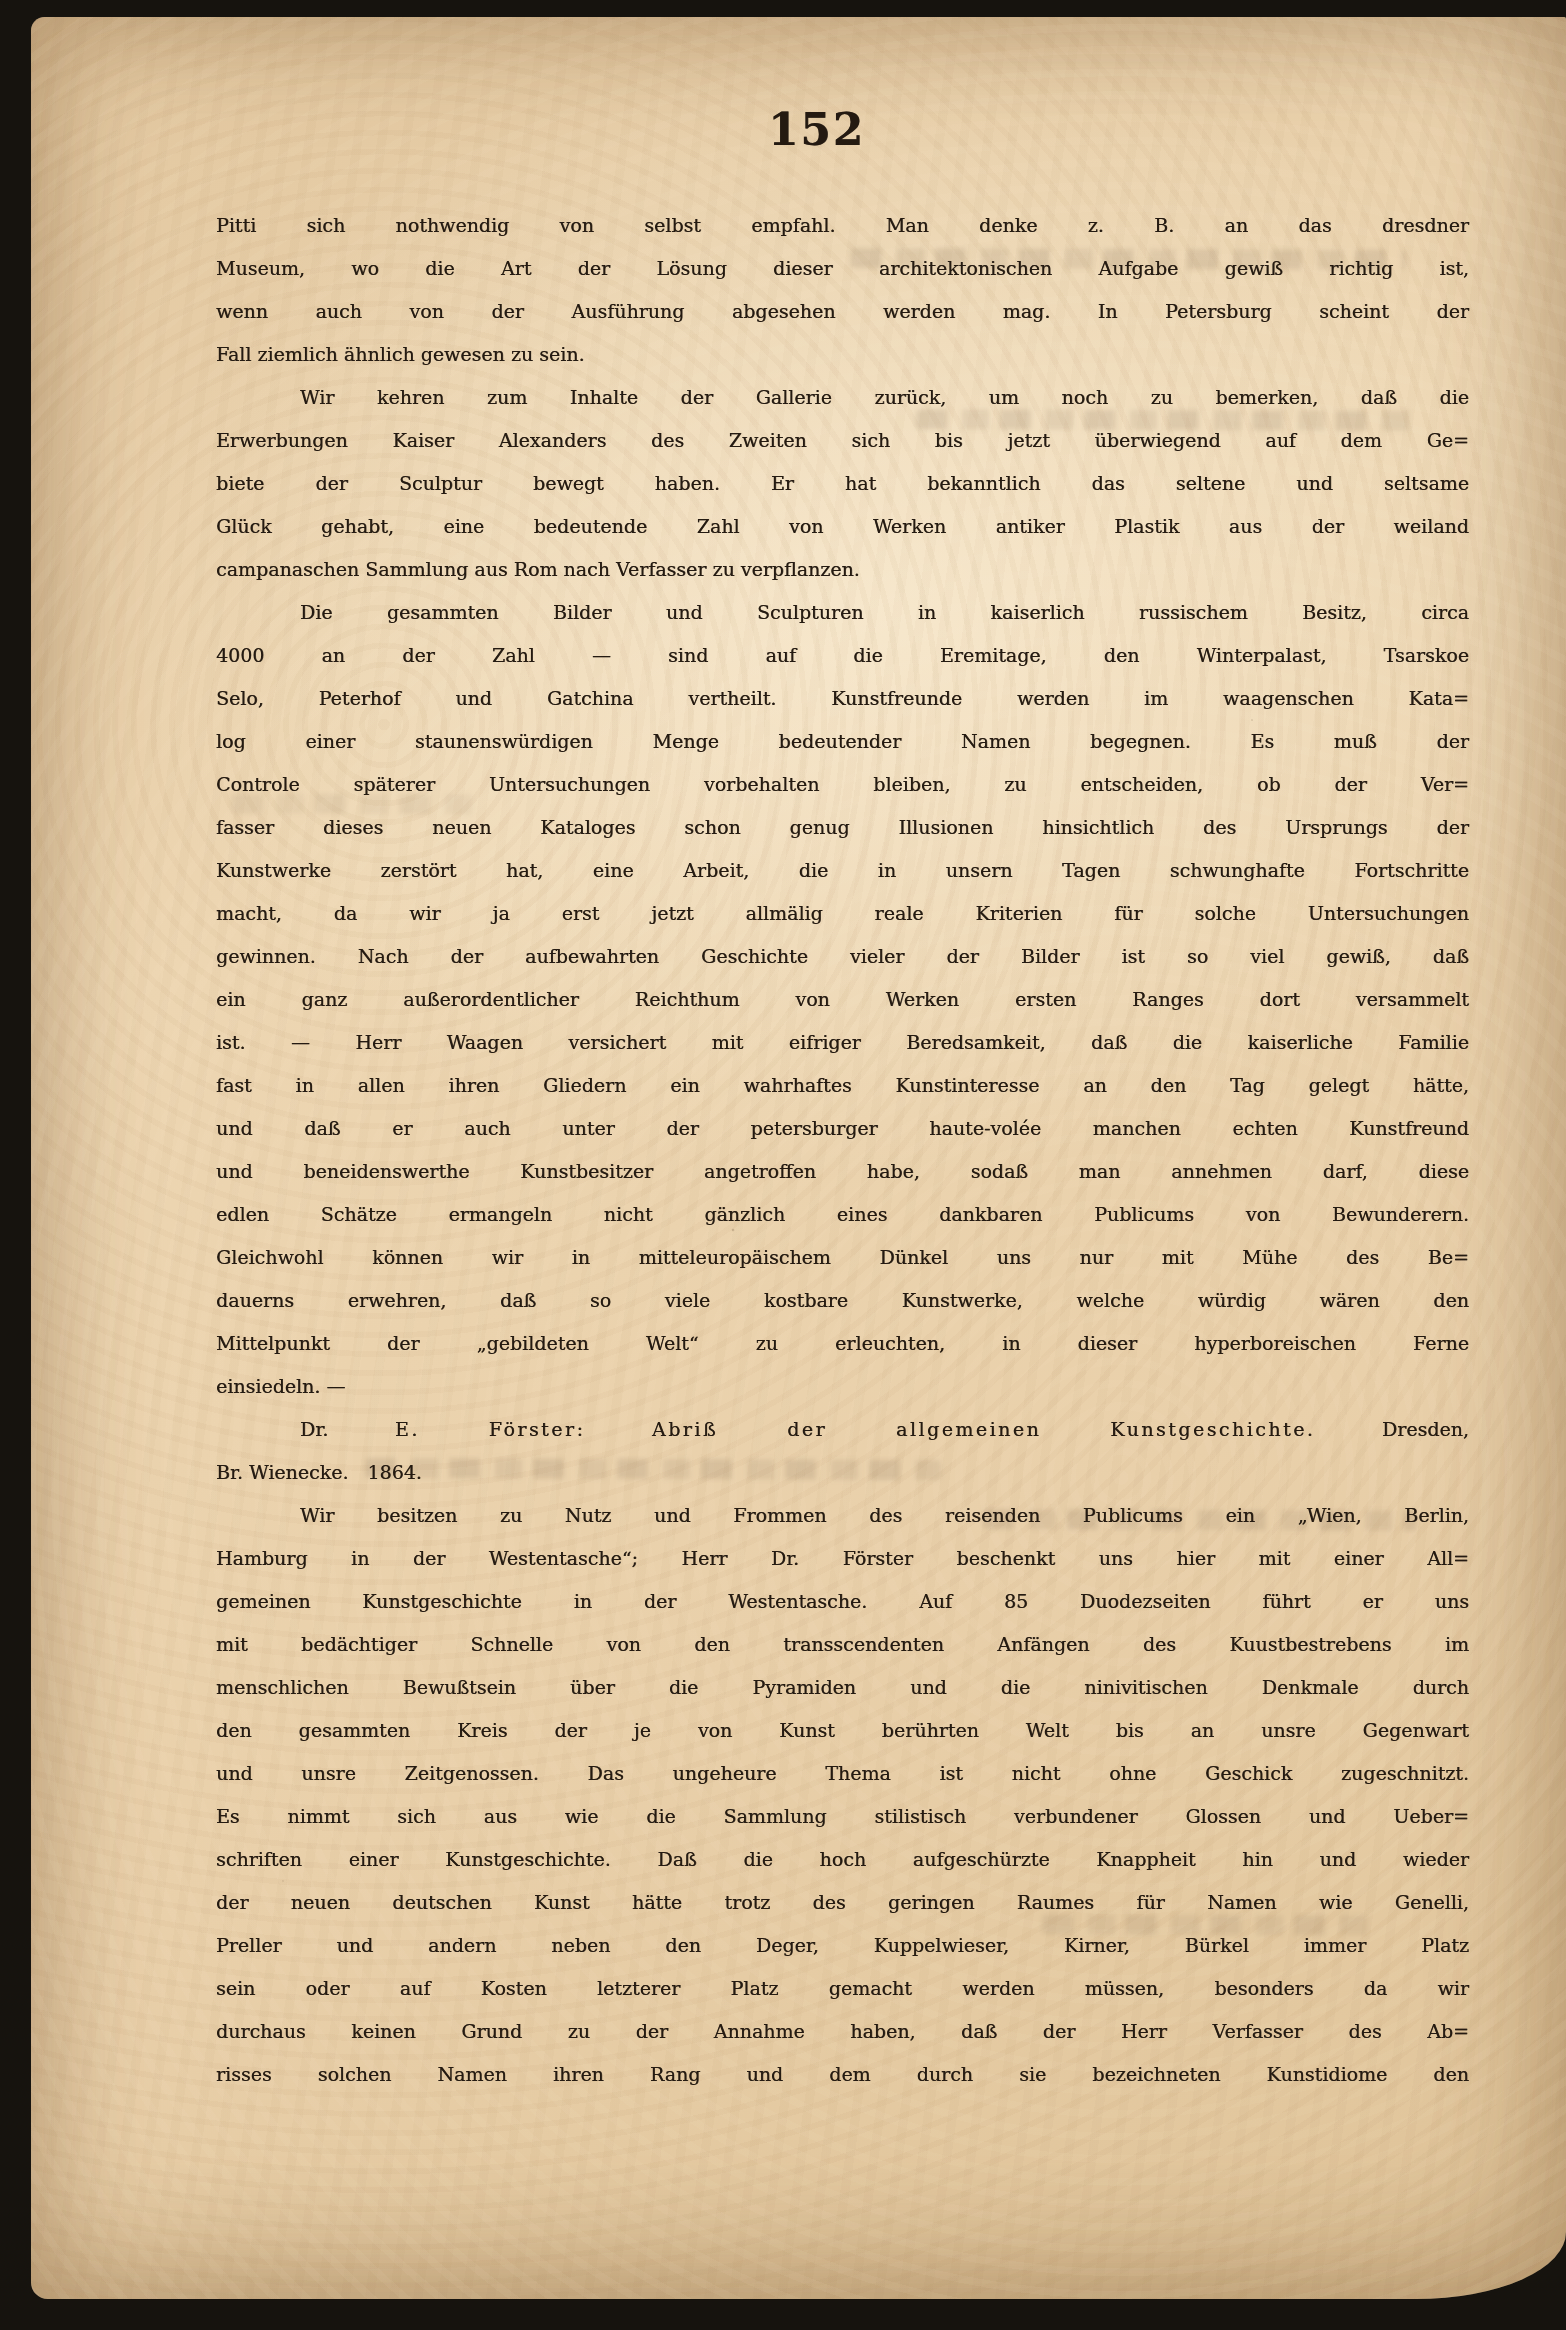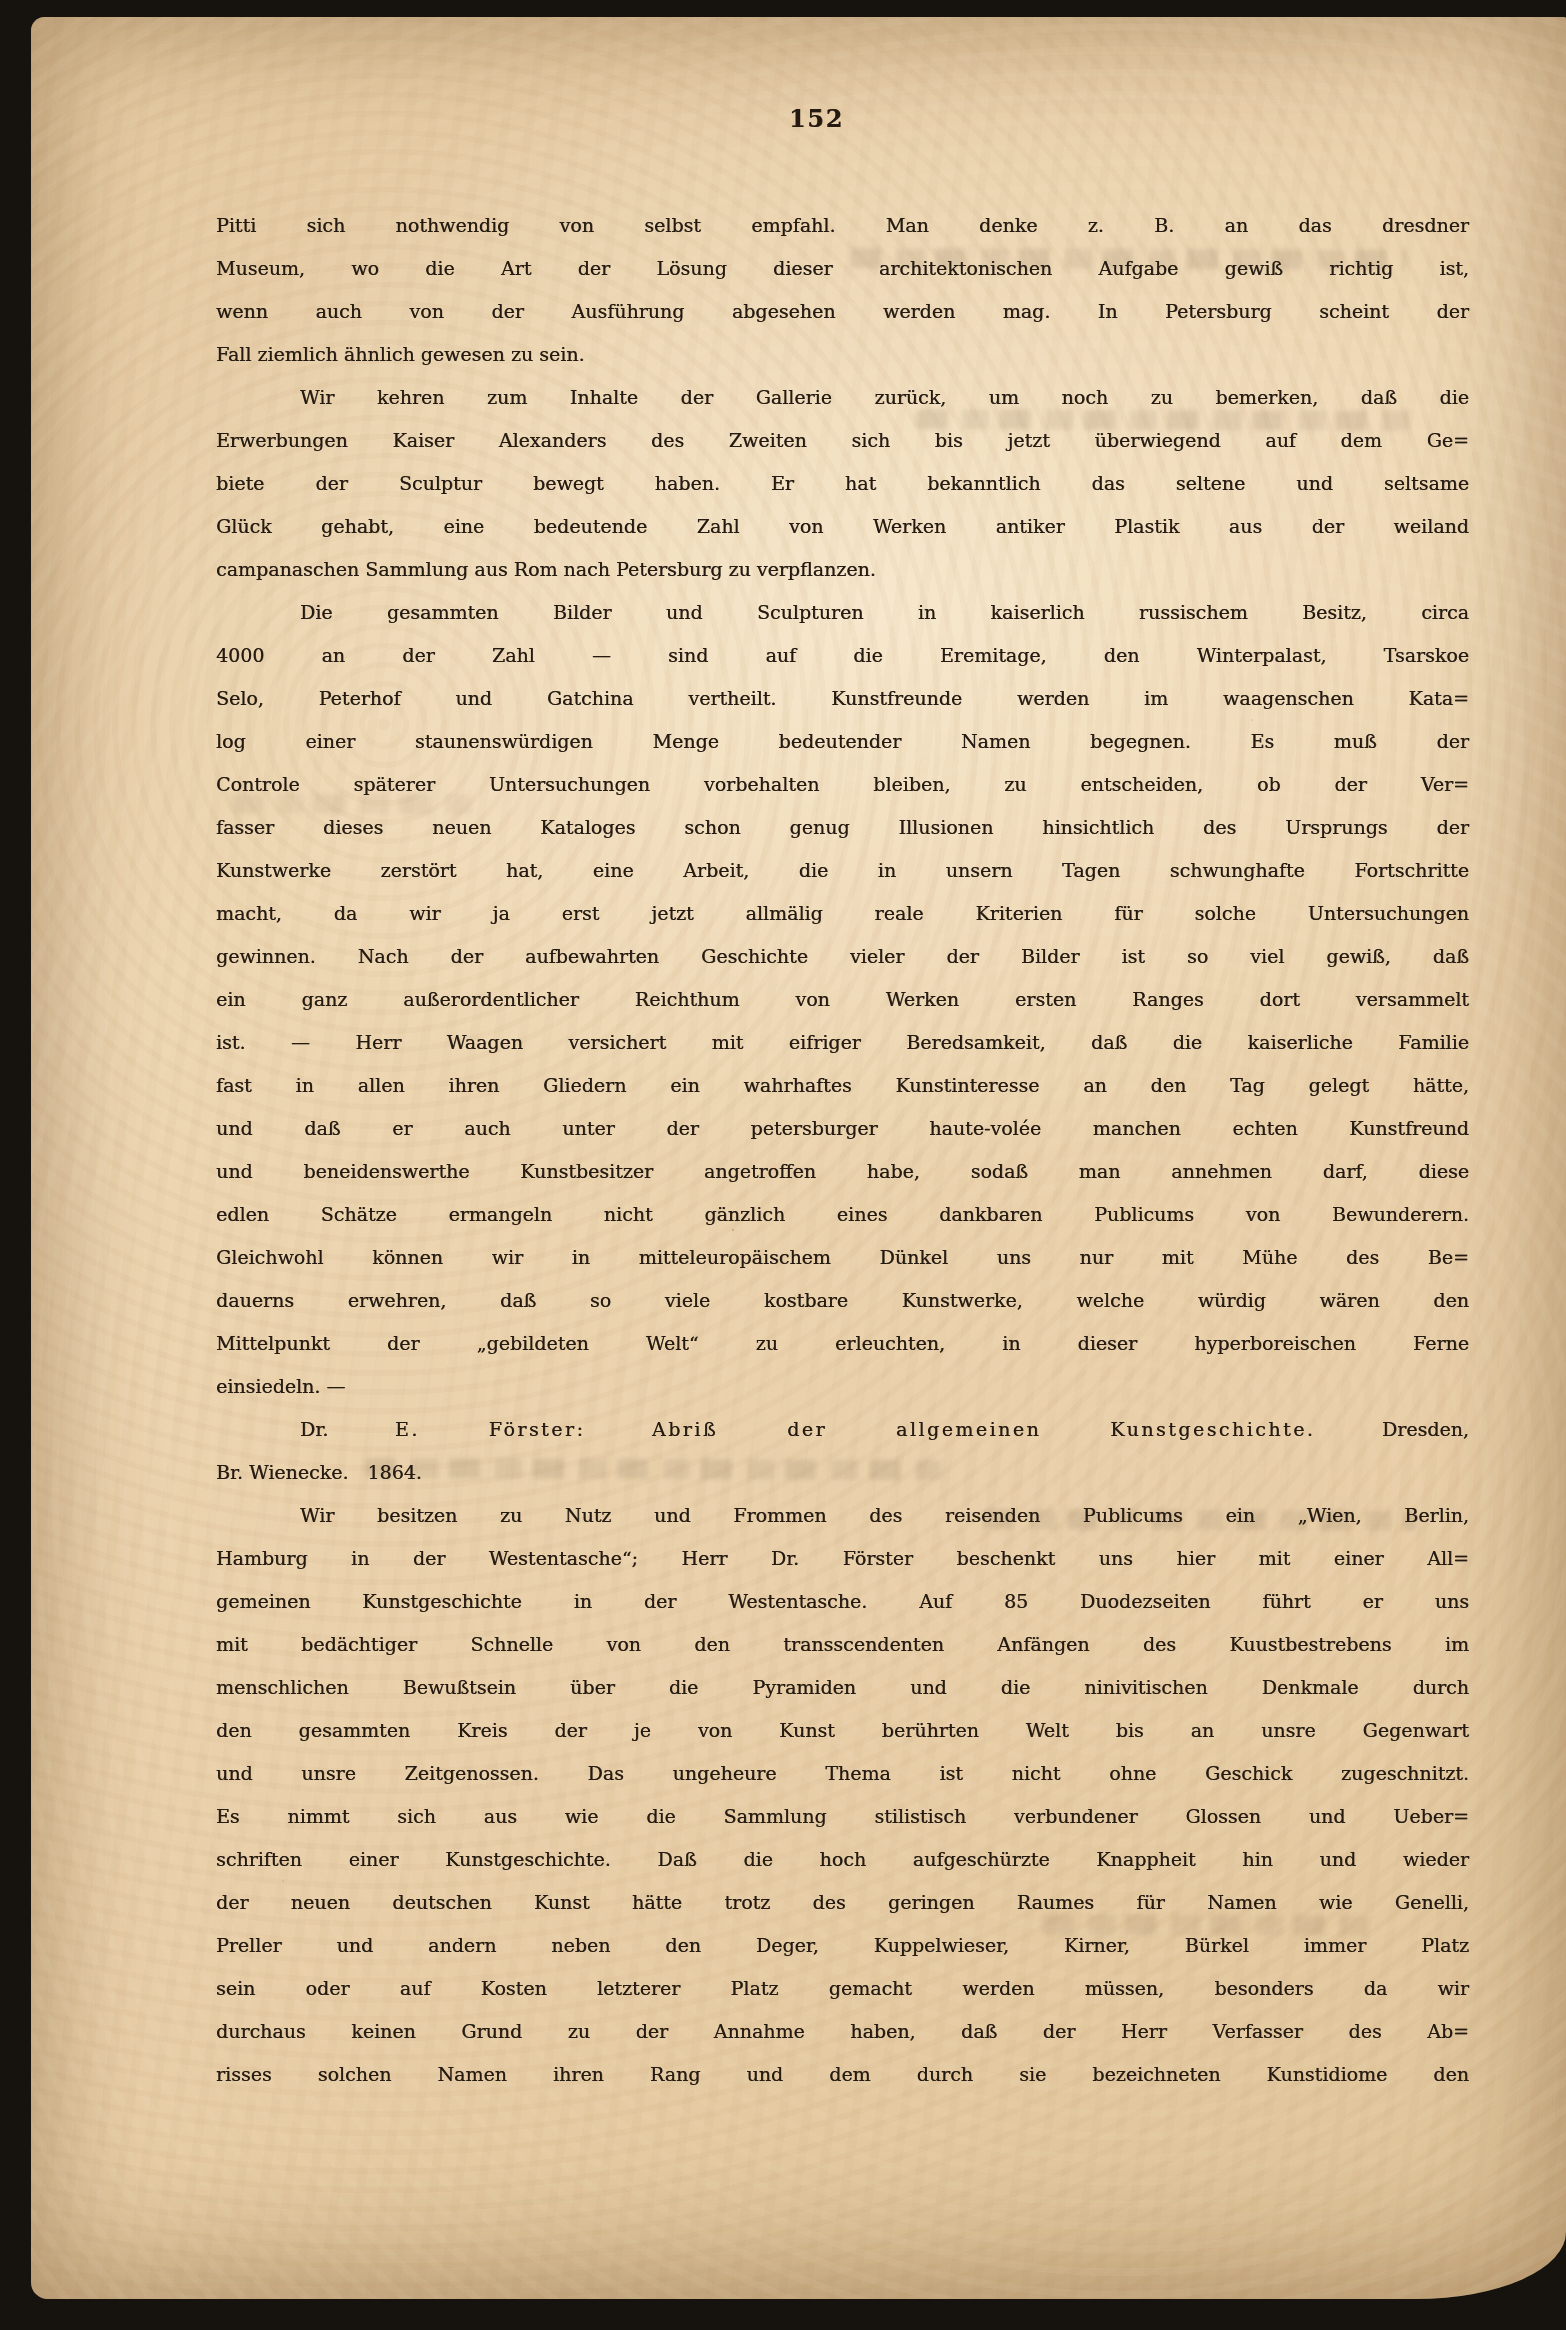--- a/index.html
+++ b/index.html
@@ -54,21 +54,21 @@
   .g2 { left: 885px; top: 393px;  width: 501px; }
   .g3 { left: 200px;  top: 777px;  width: 251px; opacity:.6; }
   .g4 { left: 334px;  top: 1442px; width: 576px; }
   .g5 { left: 952px; top: 1493px; width: 434px; }
   .g6 { left: 1011px; top: 1898px; width: 326px; opacity:.8; }
   
   .pagenum {
     position: absolute;
     left: 535px; top: 87px; width: 501px;
     text-align: center;
-    font-size: 24px; font-weight: bold;
+    font-size: 44px; font-weight: bold;
     letter-spacing: 1.7px;
     color: var(--ink, #241a11);
     text-shadow: 0.4px 0.3px 0.4px rgba(36,26,17,.7);
   }
   .textblock {
     position: absolute;
     left: 185px; top: 187px;
     width: 1253px;
     color: var(--ink, #241a11);
     text-shadow: 0.4px 0.3px 0.4px rgba(36,26,17,.72);
@@ -103,21 +103,21 @@
 
   <div class="textblock" id="text-block">
       <div class="line">Pitti sich nothwendig von selbst empfahl.  Man denke z. B. an das dresdner</div>
       <div class="line">Museum, wo die Art der Lösung dieser architektonischen Aufgabe gewiß richtig ist,</div>
       <div class="line">wenn auch von der Ausführung abgesehen werden mag.  In Petersburg scheint der</div>
       <div class="line noj">Fall ziemlich ähnlich gewesen zu sein.</div>
       <div class="line indent">Wir kehren zum Inhalte der Gallerie zurück, um noch zu bemerken, daß die</div>
       <div class="line">Erwerbungen Kaiser Alexanders des Zweiten sich bis jetzt überwiegend auf dem Ge=</div>
       <div class="line">biete der Sculptur bewegt haben.  Er hat bekanntlich das seltene und seltsame</div>
       <div class="line">Glück gehabt, eine bedeutende Zahl von Werken antiker Plastik aus der weiland</div>
-      <div class="line noj">campanaschen Sammlung aus Rom nach Petersburg zu verpflanzen.</div>
+      <div class="line noj">campanaschen Sammlung aus Rom nach Verfasser zu verpflanzen.</div>
       <div class="line indent">Die gesammten Bilder und Sculpturen in kaiserlich russischem Besitz, circa</div>
       <div class="line">4000 an der Zahl — sind auf die Eremitage, den Winterpalast, Tsarskoe</div>
       <div class="line">Selo, Peterhof und Gatchina vertheilt. Kunstfreunde werden im waagenschen Kata=</div>
       <div class="line">log einer staunenswürdigen Menge bedeutender Namen begegnen.  Es muß der</div>
       <div class="line">Controle späterer Untersuchungen vorbehalten bleiben, zu entscheiden, ob der Ver=</div>
       <div class="line">fasser dieses neuen Kataloges schon genug Illusionen hinsichtlich des Ursprungs der</div>
       <div class="line">Kunstwerke zerstört hat, eine Arbeit, die in unsern Tagen schwunghafte Fortschritte</div>
       <div class="line">macht, da wir ja erst jetzt allmälig reale Kriterien für solche Untersuchungen</div>
       <div class="line">gewinnen. Nach der aufbewahrten Geschichte vieler der Bilder ist so viel gewiß, daß</div>
       <div class="line">ein ganz außerordentlicher Reichthum von Werken ersten Ranges dort versammelt</div>

